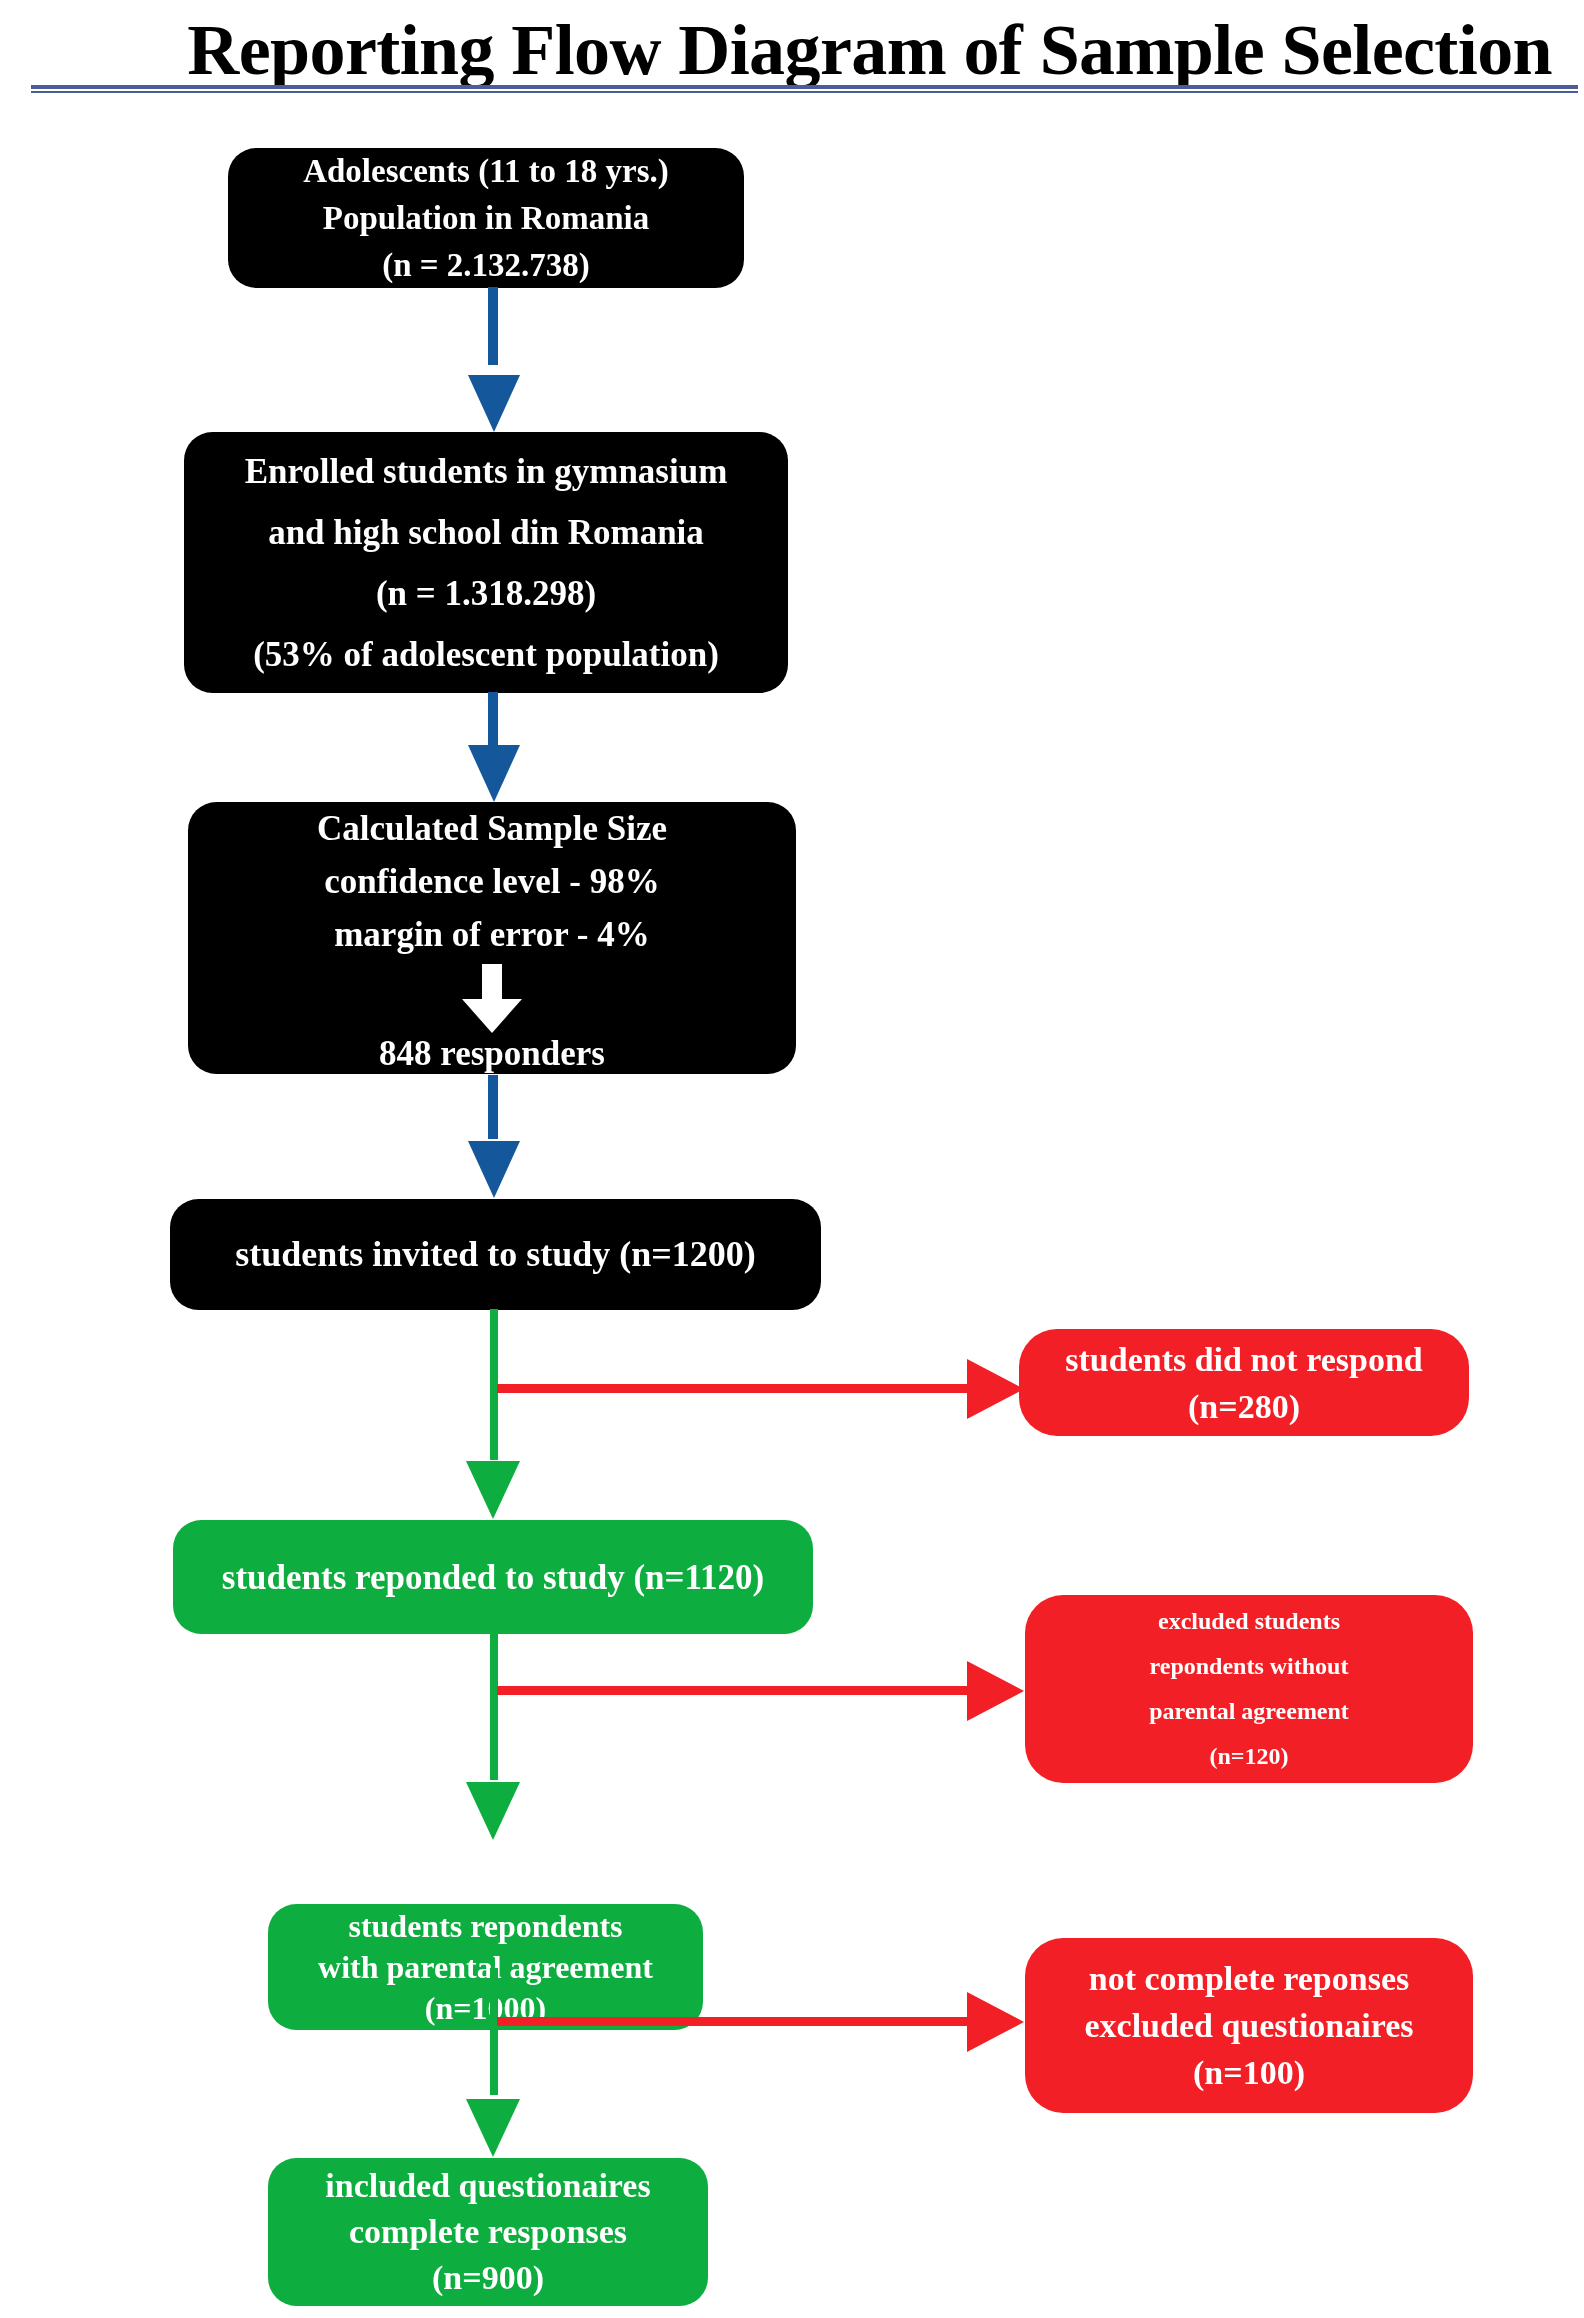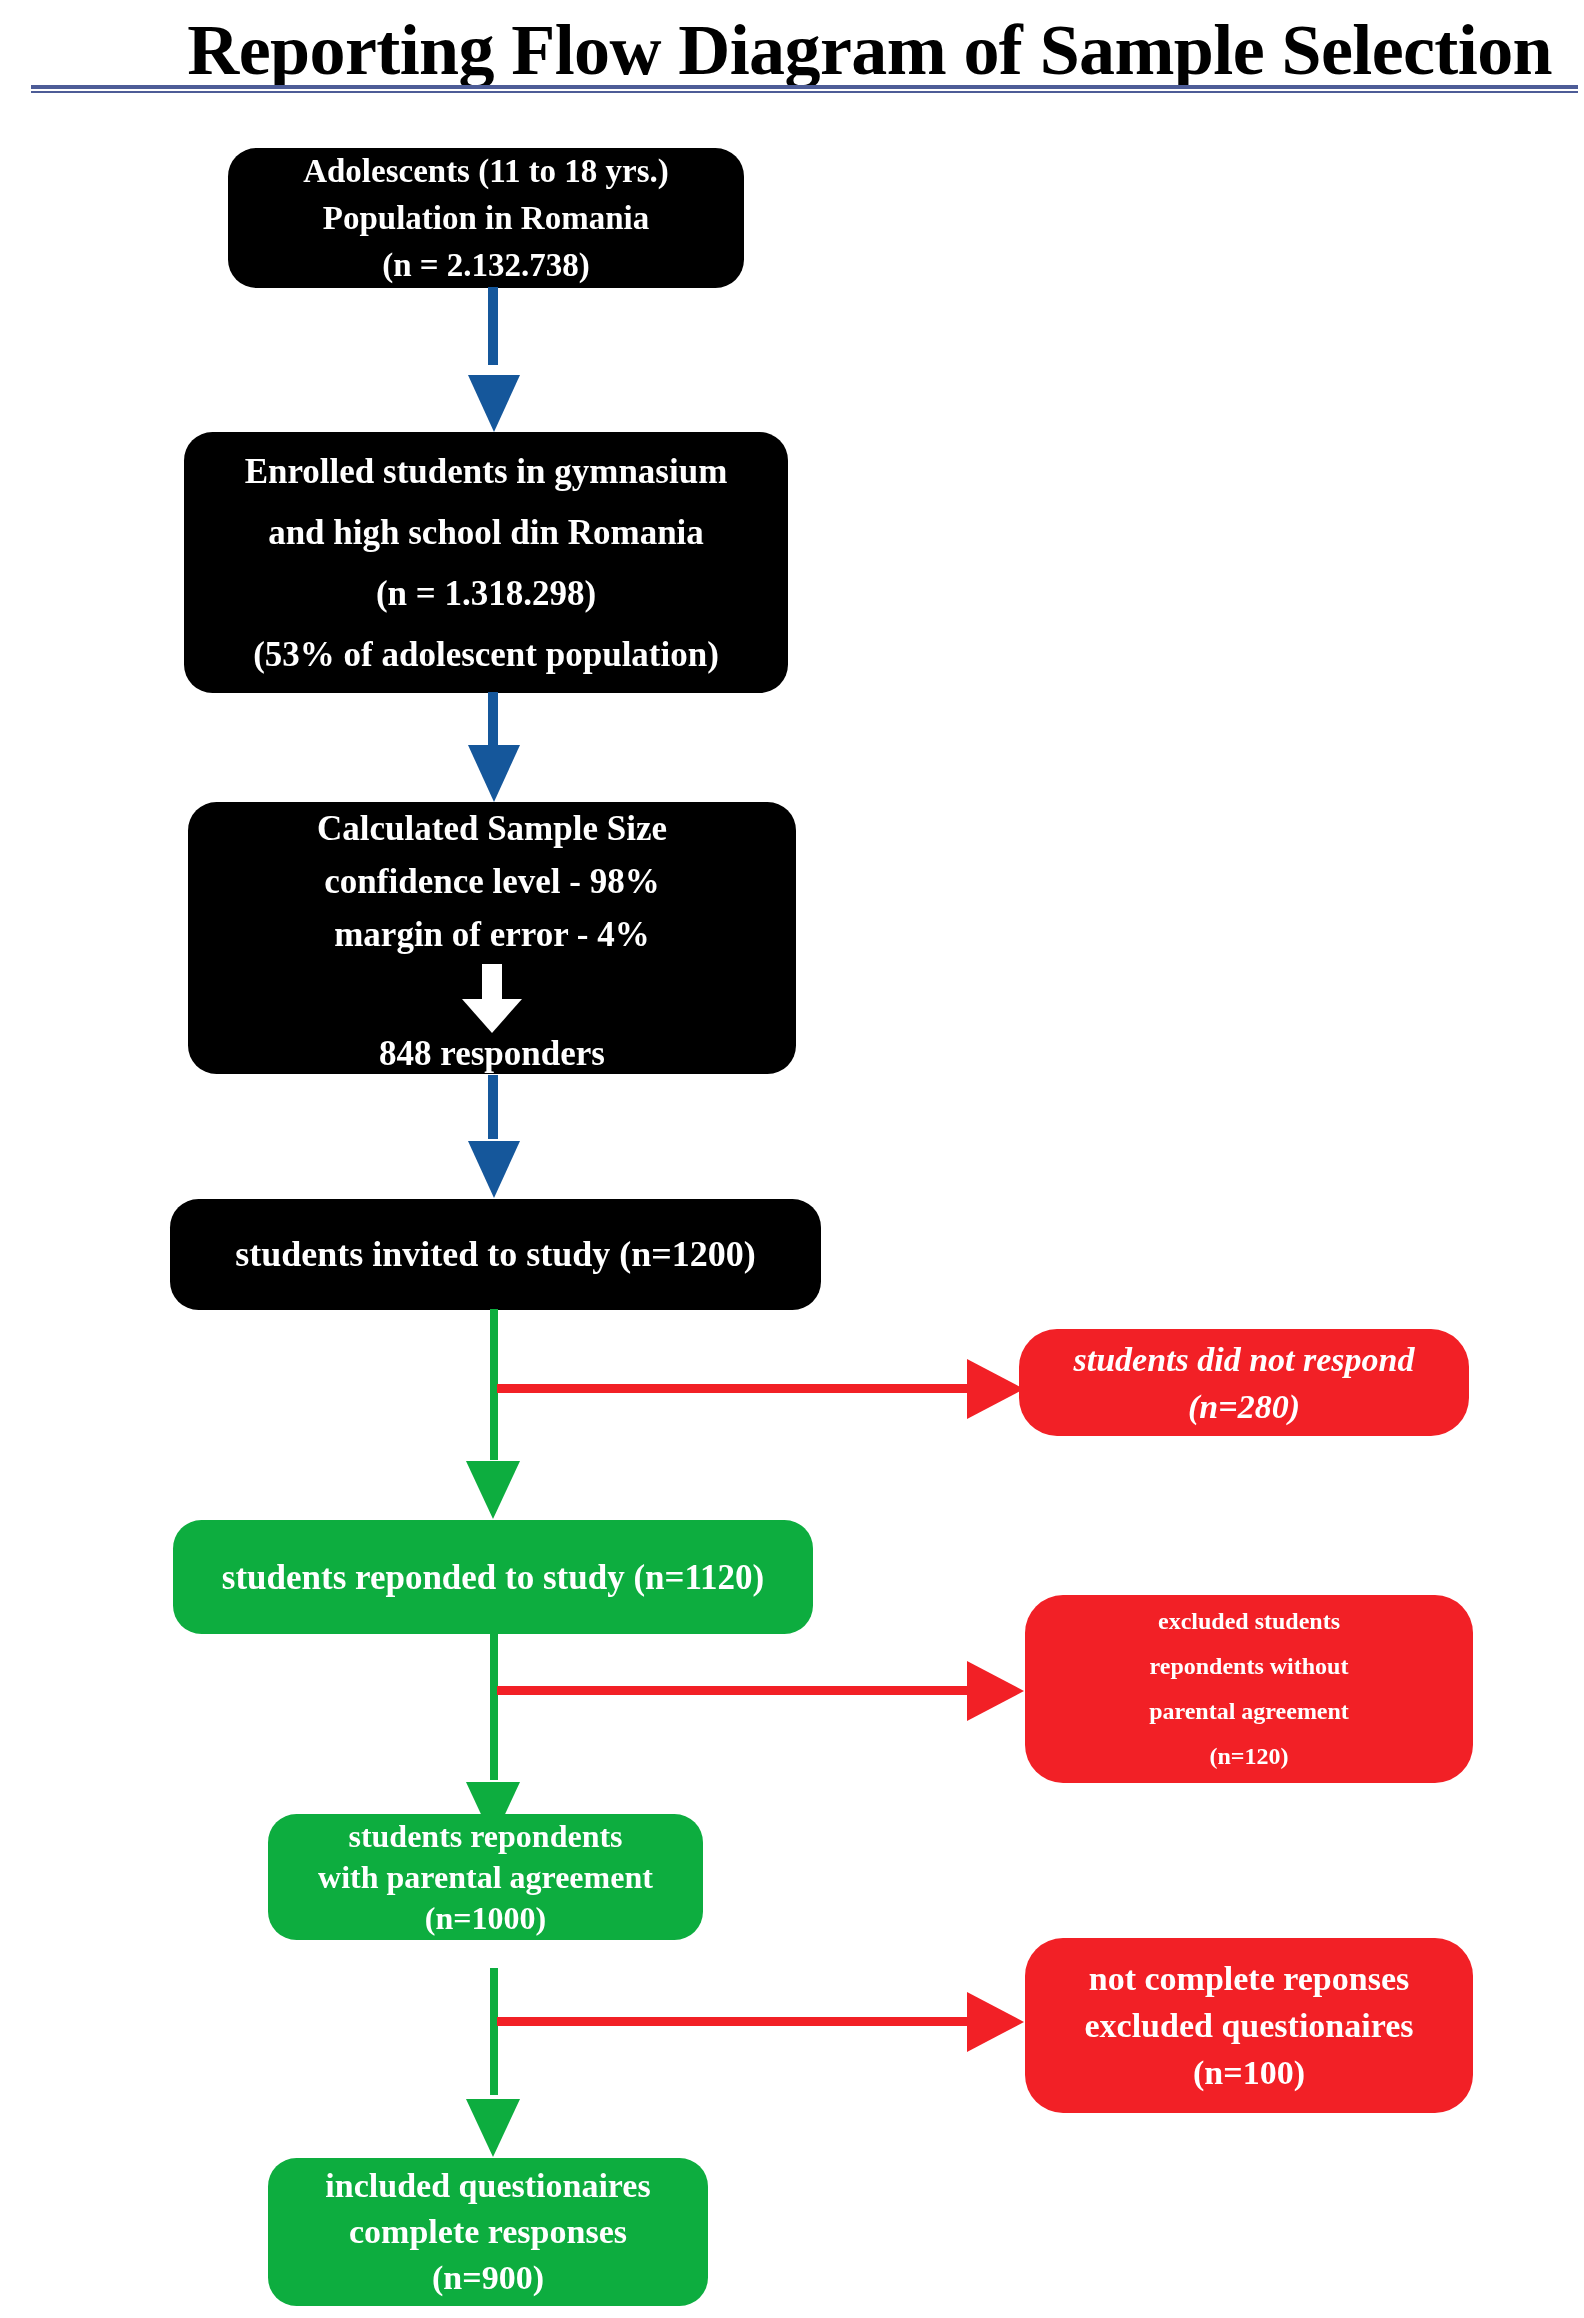--- a/index.html
+++ b/index.html
@@ -39,28 +39,28 @@
   #b2 span{line-height:61px;}
   #b3{left:188px;top:802px;width:608px;height:272px;font-size:35px;}
   #b3 span{line-height:53px;}
   #b3 .result{line-height:40px;}
   #b4{left:170px;top:1199px;width:651px;height:111px;font-size:36px;}
   #b4 span{line-height:45px;}
 
   
   #g1{left:173px;top:1520px;width:640px;height:114px;font-size:35px;}
   #g1 span{line-height:45px;}
-  #g2{left:268px;top:1814px;width:435px;height:126px;font-size:32px;}
+  #g2{left:268px;top:1904px;width:435px;height:126px;font-size:32px;}
   #g2 span{line-height:41px;}
   #g3{left:268px;top:2158px;width:440px;height:148px;font-size:34px;}
   #g3 span{line-height:46px;}
 
   
   #r1{left:1019px;top:1329px;width:450px;height:107px;font-size:34px;}
-  #r1 span{line-height:47px;font-style:italic;}
+  #r1 span{line-height:47px;}
   #r2{left:1025px;top:1595px;width:448px;height:188px;font-size:24px;}
   #r2 span{line-height:45px;}
   #r3{left:1025px;top:1938px;width:448px;height:175px;font-size:34px;}
   #r3 span{line-height:47px;}
 
   
   .shaft-v{position:absolute;width:10.4px;}
   .head-v{position:absolute;width:0;height:0;
           border-left:26px solid transparent;border-right:26px solid transparent;}
   .navy{background:#15579B;}

